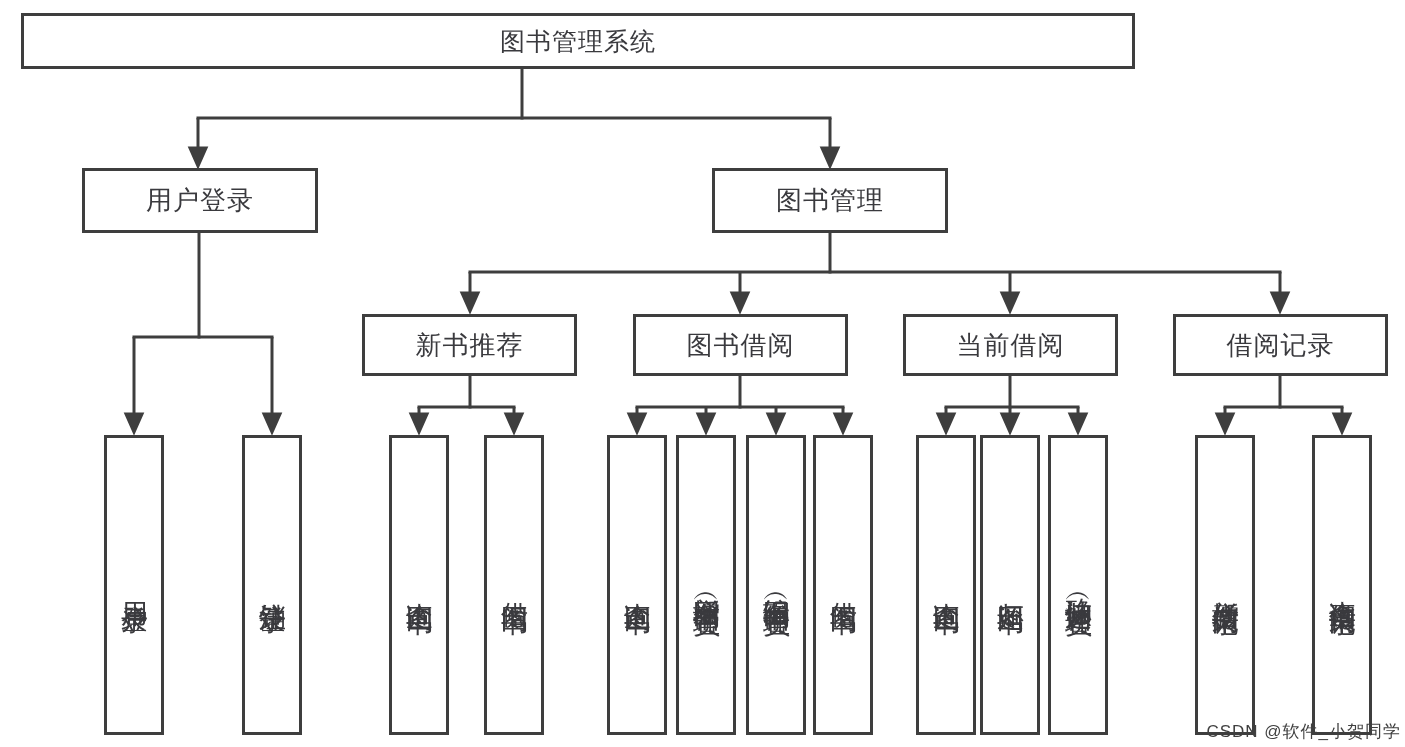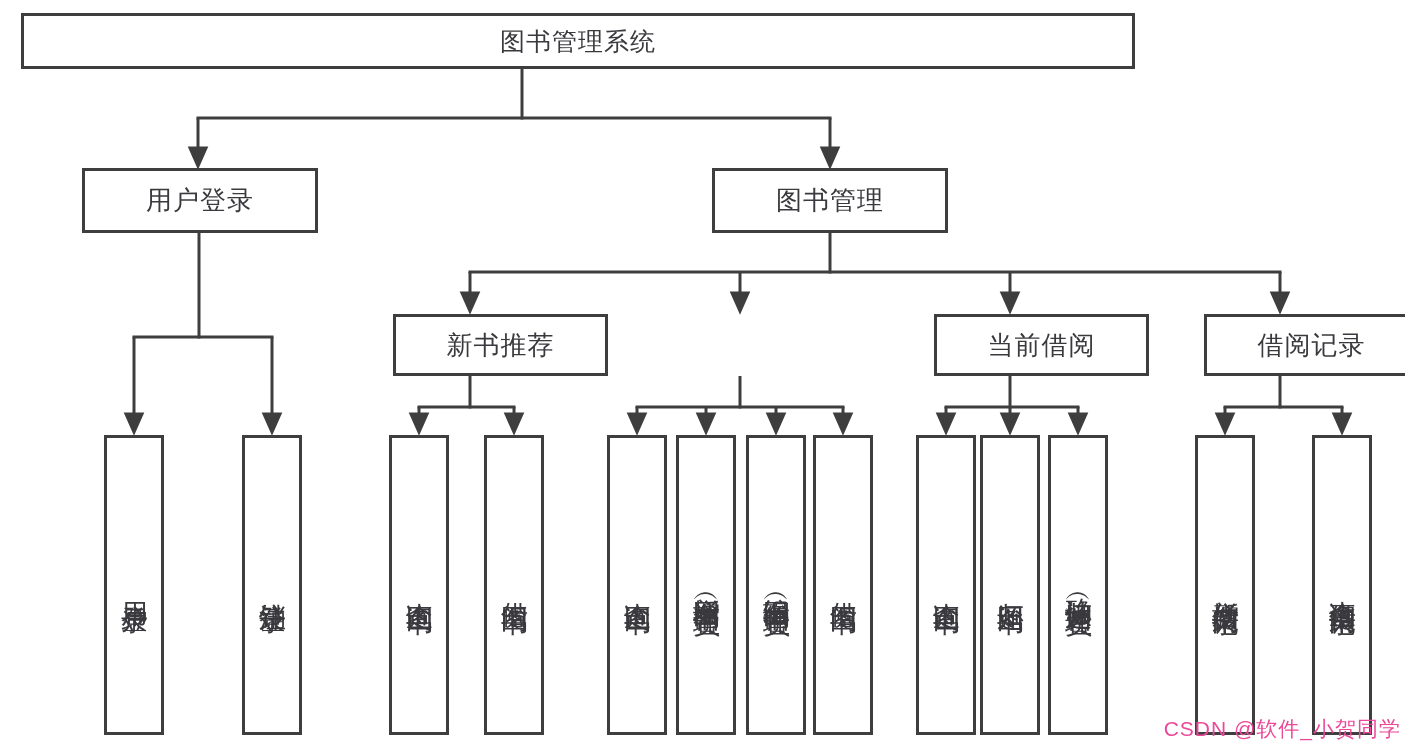--- a/index.html
+++ b/index.html
@@ -31,36 +31,36 @@
     align-items: center;
     justify-content: center;
     color: #3a3a3e;
   }
   .node .lbl {
     white-space: nowrap;
     letter-spacing: 1px;
   }
   .root-node { left: 21px; top: 13px; width: 1114px; height: 56px; font-size: 25px; }
   .l2-node   { top: 168px; width: 236px; height: 65px; font-size: 26px; }
-  .l3-node   { top: 314px; width: 215px; height: 62px; font-size: 26px; margin-left: 31px; }
+  .l3-node   { top: 314px; width: 215px; height: 62px; font-size: 26px; }
   .leaf-node { top: 435px; width: 60px; height: 300px; }
   .leaf-node .lbl {
     writing-mode: vertical-rl;
     text-orientation: mixed;
     font-size: 27px;
     line-height: 1;
     letter-spacing: 2px;
     white-space: nowrap;
   }
   .watermark {
     position: absolute;
     right: 4px;
     bottom: 4px;
-    font-size: 21px;
-    color: #ec4899;
+    font-size: 17px;
+    color: #404040;
     letter-spacing: 1px;
   }
 </style>
 </head>
 <body>
 
 <div class="stage">
 
   <svg class="connectors" viewBox="0 0 1405 747" xmlns="http://www.w3.org/2000/svg" stroke="#3e3e3e" stroke-width="3" fill="#3e3e3e">
 
@@ -145,20 +145,23 @@
   <div class="node l2-node" style="left:82px;">
     <span class="lbl">用户登录</span>
   </div>
   <div class="node l2-node" style="left:712px;justify-content:center;">
     <span class="lbl">图书管理</span>
   </div>
 
   <div class="node l3-node" style="left:362px;">
     <span class="lbl">新书推荐</span>
   </div>
+  <div class="node l3-node" style="left:633px;">
+    <span class="lbl">图书借阅</span>
+  </div>
   <div class="node l3-node" style="left:903px;">
     <span class="lbl">当前借阅</span>
   </div>
   <div class="node l3-node" style="left:1173px;">
     <span class="lbl">借阅记录</span>
   </div>
 
   <div class="node leaf-node" style="left:104px;">
     <span class="lbl">用户登录</span>
   </div>

